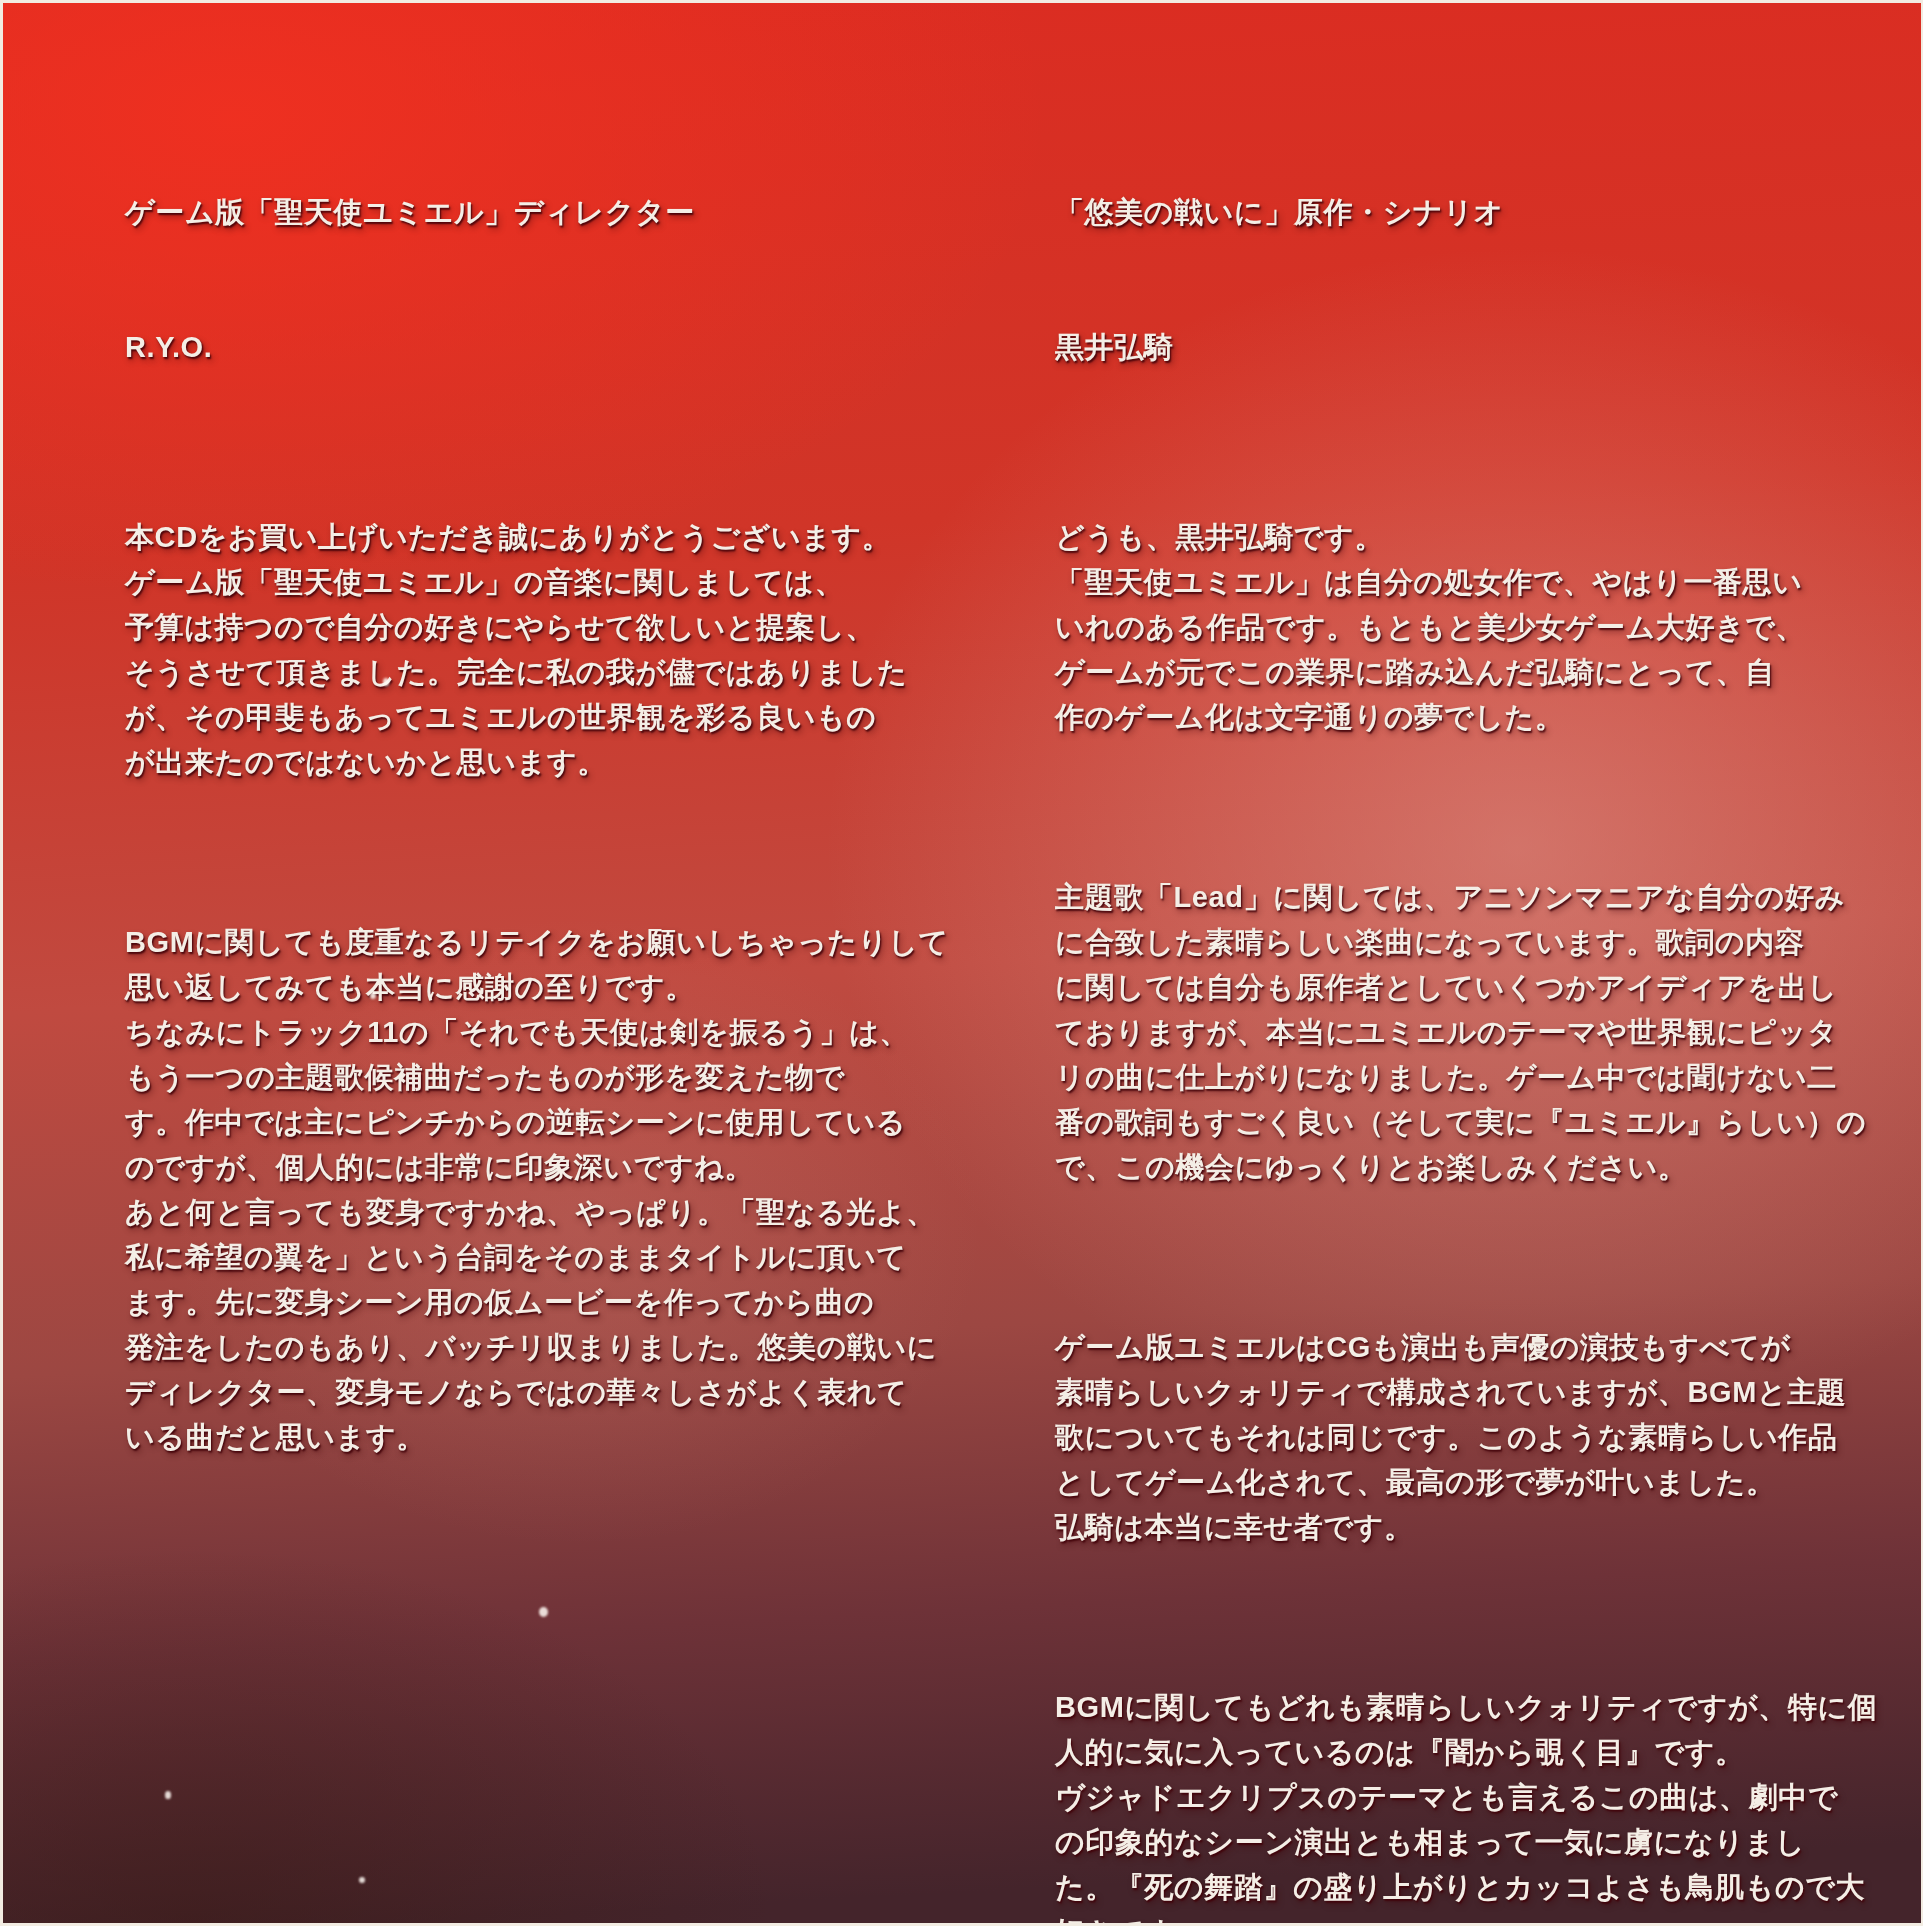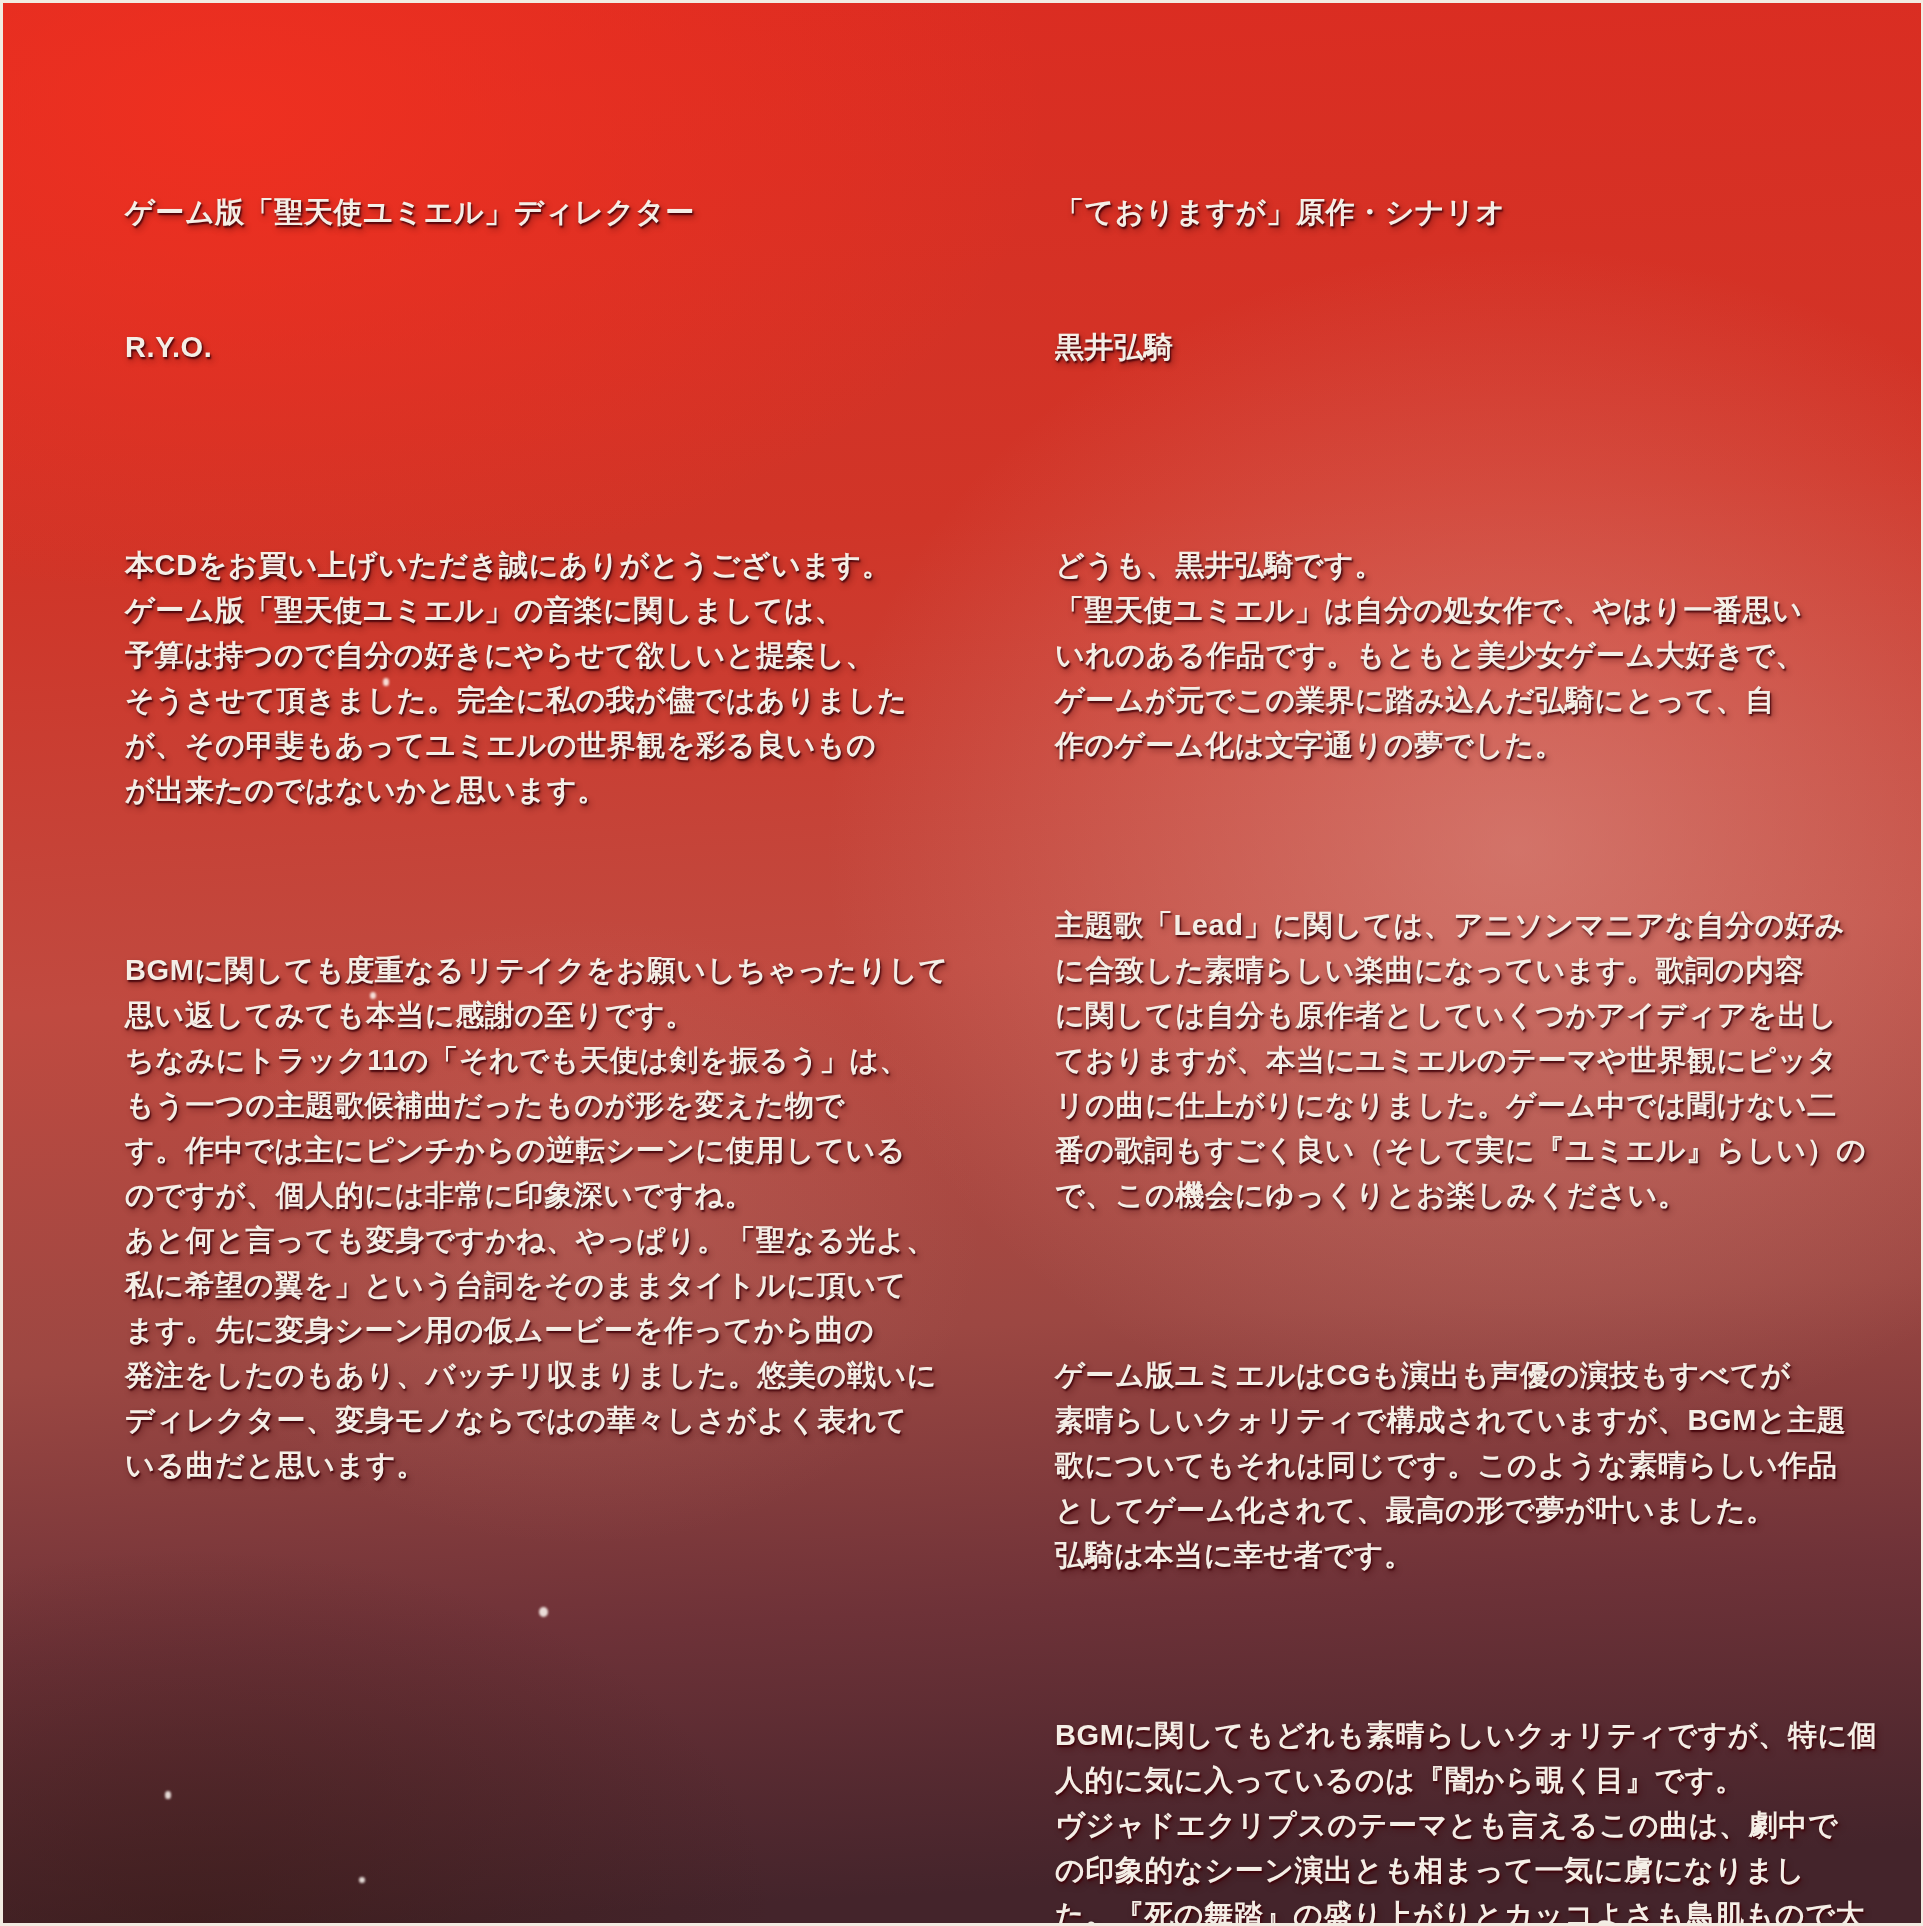--- a/index.html
+++ b/index.html
@@ -28,21 +28,21 @@
     color:var(--text,#f4eee6);
     font-size:29px;line-height:45px;letter-spacing:0.6px;
     font-weight:bold;
     text-shadow:1.3px 1.9px 1.9px rgba(64,0,8,.9), 2.6px 3.8px 6.4px rgba(64,0,8,.45);
     white-space:pre;
   }
   .col-left{left:122px;width:834px;}
   .col-right{left:1052px;width:843px;}
   .credit-role,.credit-name{white-space:pre;}
   .col p{margin:45px 0 0;white-space:pre;}
-  .col p.first{margin-top:83px;}
+  .col p.first{margin-top:55px;}
   .speck{
     position:absolute;border-radius:50%;
     background:rgba(255,250,245,.85);
     filter:blur(1.3px);
     pointer-events:none;
   }
 </style>
 </head>
 <body>
 
@@ -66,21 +66,21 @@
 あと何と言っても変身ですかね、やっぱり。「聖なる光よ、
 私に希望の翼を」という台詞をそのままタイトルに頂いて
 ます。先に変身シーン用の仮ムービーを作ってから曲の
 発注をしたのもあり、バッチリ収まりました。悠美の戦いに
 ディレクター、変身モノならではの華々しさがよく表れて
 いる曲だと思います。</p>
     
   </div>
 
   <div class="col col-right">
-    <div class="credit-role">「ておりますが」原作・シナリオ</div>
+    <div class="credit-role">「悠美の戦いに」原作・シナリオ</div>
     <div class="credit-name">黒井弘騎</div>
     <p class="first">どうも、黒井弘騎です。
 「聖天使ユミエル」は自分の処女作で、やはり一番思い
 いれのある作品です。もともと美少女ゲーム大好きで、
 ゲームが元でこの業界に踏み込んだ弘騎にとって、自
 作のゲーム化は文字通りの夢でした。</p>
     <p>主題歌「Lead」に関しては、アニソンマニアな自分の好み
 に合致した素晴らしい楽曲になっています。歌詞の内容
 に関しては自分も原作者としていくつかアイディアを出し
 ておりますが、本当にユミエルのテーマや世界観にピッタ

